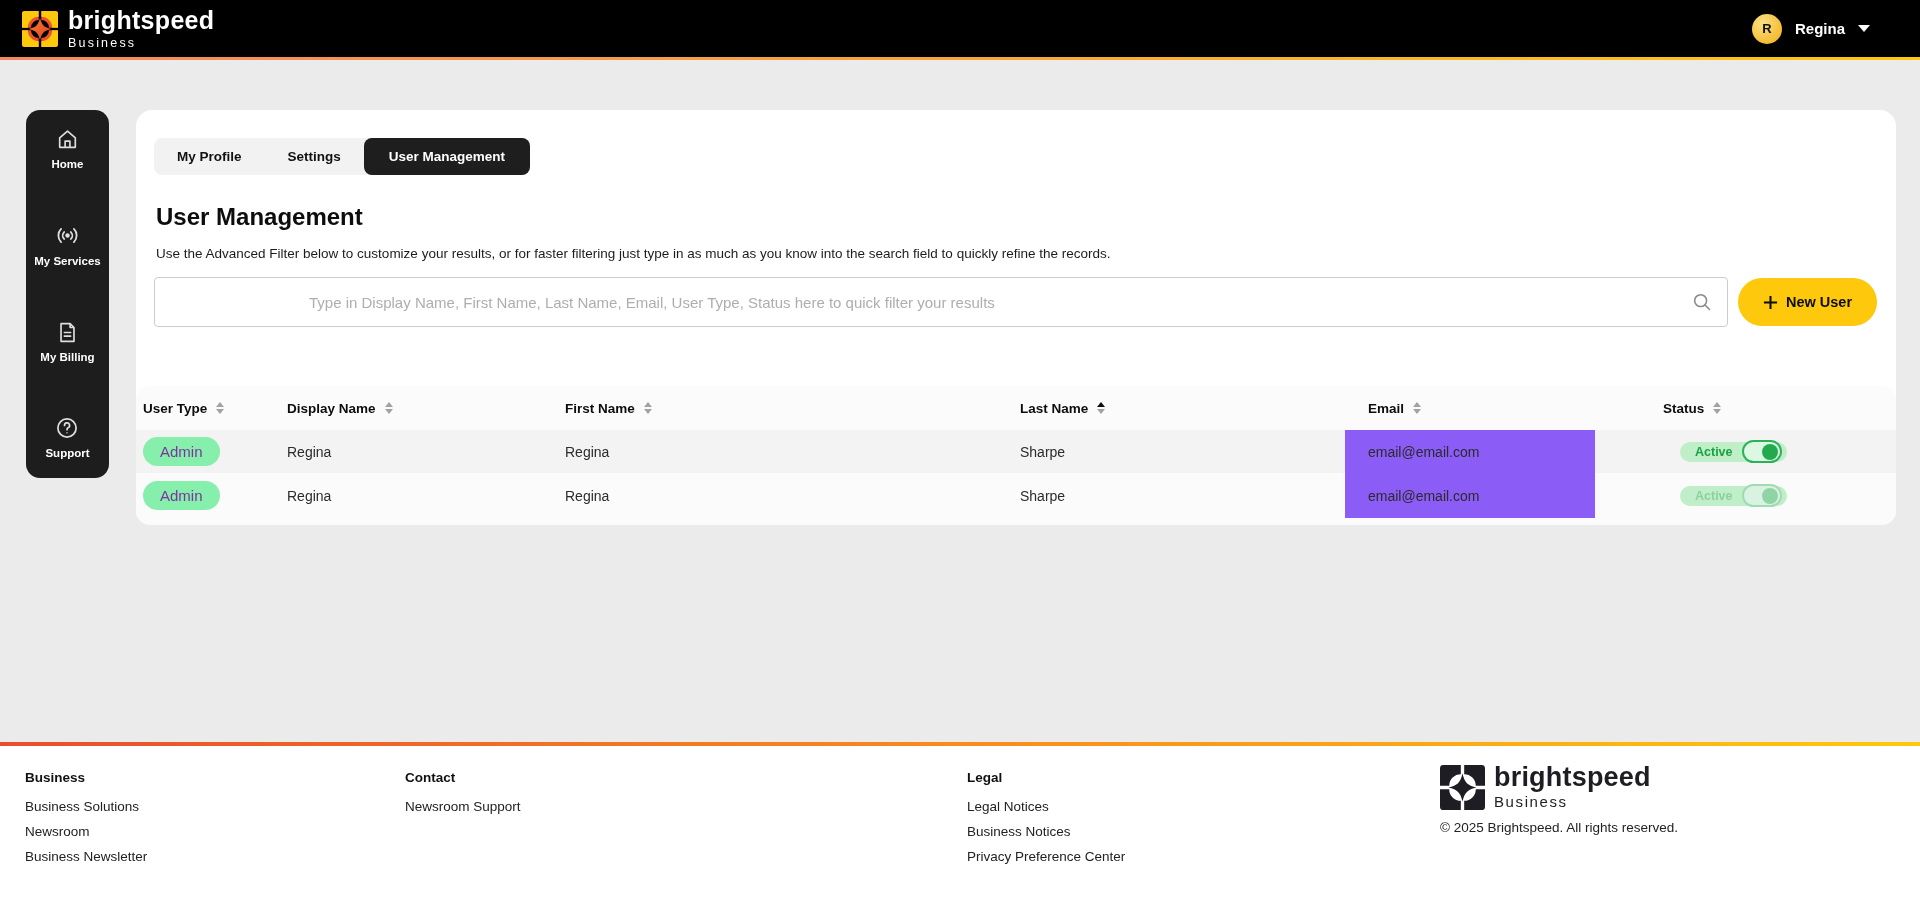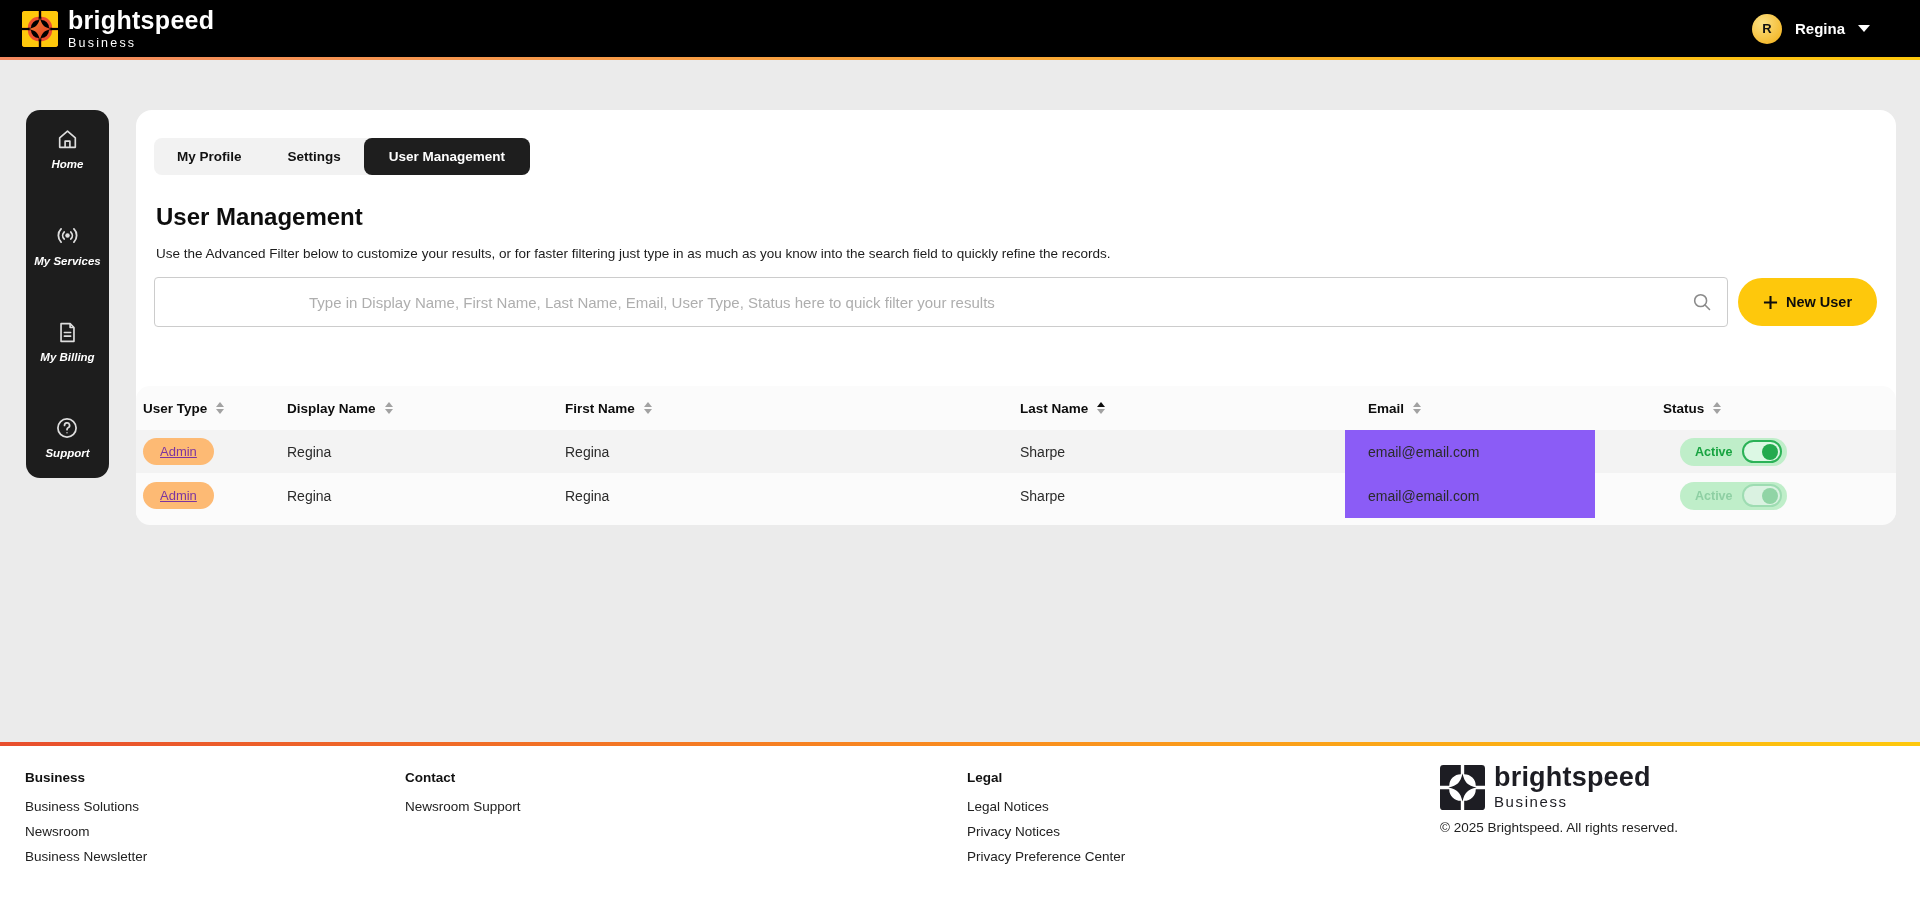--- a/index.html
+++ b/index.html
@@ -34,21 +34,21 @@
   .user-name { color:#fff; font-size:15px; font-weight:bold; }
   .caret-w { width:0; height:0; border-left:6px solid transparent; border-right:6px solid transparent; border-top:7px solid #fff; }
 
   
   .sidebar {
     position:absolute; left:26px; top:110px; width:83px; height:368px;
     background:#1d1d1d; border-radius:14px;
     display:flex; flex-direction:column; align-items:center;
     justify-content:space-between; padding:17px 0 19px;
   }
-  .side-item { display:flex; flex-direction:column; align-items:center; gap:6px; cursor:pointer;font-style:italic; }
+  .side-item { display:flex; flex-direction:column; align-items:center; gap:6px; cursor:pointer; }
   .side-item svg { stroke:#dedede; }
   .side-label { color:#fff; font-size:11.5px; font-weight:bold; }
 
   
   .main-card {
     position:absolute; left:136px; top:110px; width:1760px; height:322px;
     background:#fff; border-radius:16px; padding:28px 19px 0 18px;
   }
   .tabs { display:inline-flex; background:#f2f2f2; border-radius:8px; height:37px; align-items:stretch; }
   .tab { display:flex; align-items:center; padding:0 23px; font-size:13.5px; font-weight:bold; color:#111; cursor:pointer; white-space:nowrap; }
@@ -92,26 +92,26 @@
   .c5 { padding-left:23px; }
   .c6 { padding-left:68px; }
   .th { display:flex; align-items:center; gap:9px; cursor:pointer; }
   .sorter { display:flex; flex-direction:column; gap:2px; }
   .car-up   { width:0; height:0; border-left:4.5px solid transparent; border-right:4.5px solid transparent; border-bottom:5.5px solid #a2a2a2; }
   .car-down { width:0; height:0; border-left:4.5px solid transparent; border-right:4.5px solid transparent; border-top:5.5px solid #a2a2a2; }
   .car-up.on { border-bottom-color:#0d0d0d; }
   .cell-email { background:#8b5cf6; height:100%; display:flex; align-items:center; }
   .badge-admin {
     display:inline-block; margin-left:17px;
-    background:#fdba74; color:#7c35a0; font-size:13px;
-    padding:6px 17px; border-radius:15px;text-decoration:underline;
+    background:#86efac; color:#7c35a0; font-size:15px;
+    padding:6px 17px; border-radius:15px;
   }
   .status-pill {
     display:inline-flex; align-items:center; gap:9px; margin-left:17px;
-    background:#bfeec9; border-radius:17px; height:28px; padding:0 5px 0 15px; cursor:pointer;
+    background:#bfeec9; border-radius:17px; height:20px; padding:0 5px 0 15px; cursor:pointer;
   }
   .status-text { font-size:12.5px; font-weight:bold; color:#17a340; }
   .toggle { position:relative; width:40px; height:23px; border:2px solid #2bb257; border-radius:13px; background:#dcf8e4; }
   .knob { position:absolute; right:2px; top:1.5px; width:16px; height:16px; border-radius:50%; background:#23aa4e; }
   .muted .status-text { color:#8ecfa3; }
   .muted .toggle { border-color:#9edcb2; background:#daf2e1; }
   .muted .knob { background:#90d4a5; }
 
   
   .footer-line { position:absolute; top:742px; left:0; width:1920px; height:4px;
@@ -323,21 +323,21 @@
     <div class="flink">Newsroom</div>
     <div class="flink">Business Newsletter</div>
   </div>
   <div class="fcol fcol-contact">
     <div class="fhead">Contact</div>
     <div class="flink">Newsroom Support</div>
   </div>
   <div class="fcol fcol-legal">
     <div class="fhead">Legal</div>
     <div class="flink">Legal Notices</div>
-    <div class="flink">Privacy Notices</div>
+    <div class="flink">Business Notices</div>
     <div class="flink">Privacy Preference Center</div>
   </div>
   <div class="flogo-block">
     <div class="flogo-row">
       <svg width="45" height="45" viewBox="0 0 40 40">
         <defs>
           <path id="qB" d="M3,0 H18.5 V8.2 A10.3,10.3 0 0 0 8.2,18.5 H0 V3 A3,3 0 0 1 3,0 Z"></path>
         </defs>
         <g fill="#1d1d23">
           <use href="#qB"></use>

